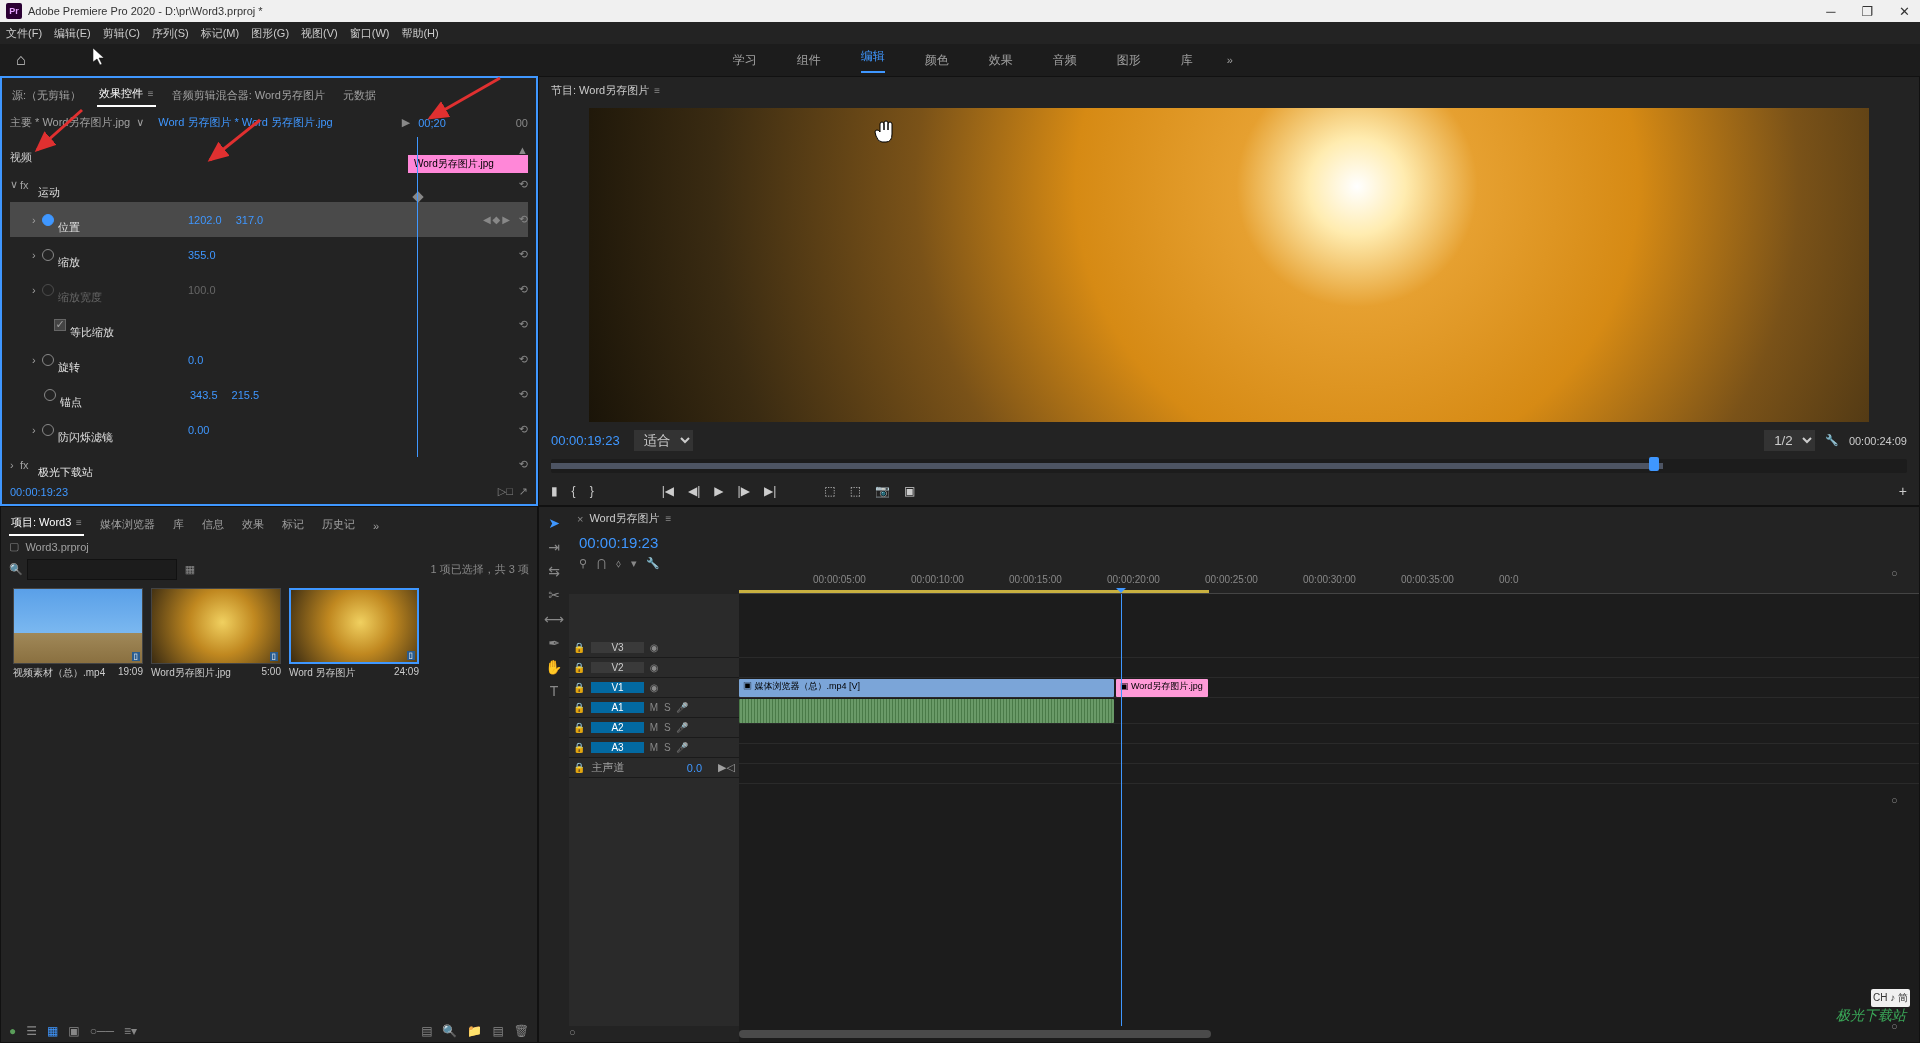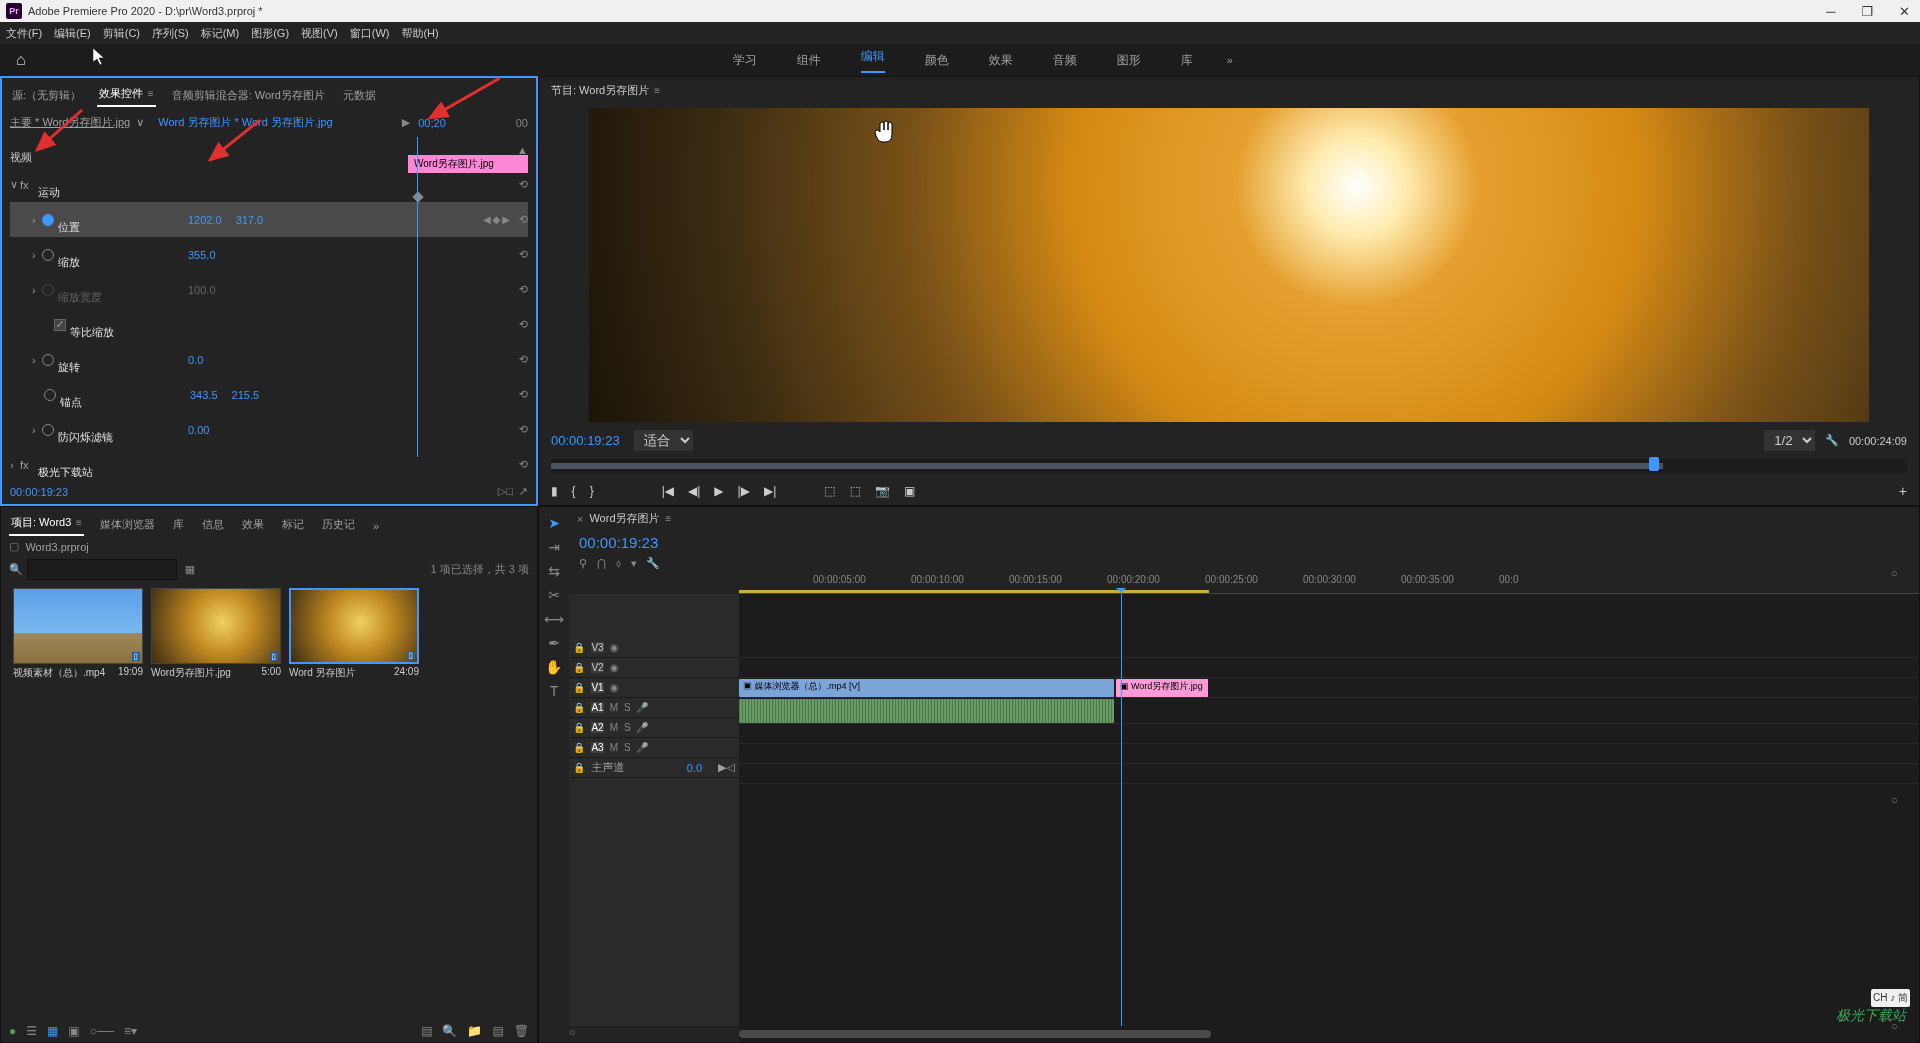--- a/index.html
+++ b/index.html
@@ -29,21 +29,21 @@
 
 
 .panel { background: #232323; border: 1px solid #111; position: relative; }
 .panel-tabs { display: flex; padding: 4px 8px 0; align-items: flex-end; }
 .panel-tab { margin-right: 14px; color: #a0a0a0; cursor: pointer; padding: 4px 2px; }
 .panel-tab.active { color: #fff; border-bottom: 2px solid #fff; }
 .panel-hamburger { font-size:10px; color:#888; margin-left:2px;}
 
 .effect-body { padding: 6px 0; height: calc(100% - 56px); overflow: hidden; position:relative;}
 .effect-header-row { display: flex; padding: 2px 8px; align-items: center; font-size: 11px; }
-.effect-header-row .clip-name { color: #a0a0a0; text-decoration: underline; }
+.effect-header-row .clip-name { color: #a0a0a0; }
 .effect-header-row .clip-chain { color: #3f97ff; margin-left: 8px; }
 .effect-header-row .time-display { margin-left: auto; color: #3f97ff; }
 
 .effect-track { background: #ff87d8; color: #000; font-size: 10px; padding: 2px 6px; position:absolute; left:406px; top:48px; width:120px;}
 
 .prop-list { padding: 0 8px; }
 .prop-row { display: flex; align-items: center; padding: 2px 0; position: relative; }
 .prop-row .expand { width: 10px; color: #a0a0a0; cursor: pointer; }
 .prop-row .fx-icon { width: 14px; margin-right: 4px; color: #a0a0a0; }
 .prop-row .prop-label { color: #e0e0e0; flex: 0 0 130px; margin-top: 16px; }
@@ -112,22 +112,22 @@
 .tl-main { flex:1; display:flex; flex-direction:column;}
 .tl-info { display:flex; padding:4px 10px; align-items:flex-start;}
 .tl-info .tc { color:#3f97ff; font-size:15px;}
 .tl-info .info-icons { display:flex; gap:10px; margin-top:6px; color:#888;}
 .tl-ruler { height:20px; position:relative; margin-left:170px; border-bottom:1px solid #444;}
 .tl-ruler .tick { position:absolute; top:0; color:#888; font-size:10px;}
 .tl-tracks-wrapper { flex:1; display:flex;}
 .tl-track-headers { width:170px; background:#2a2a2a;}
 .tl-track-head { display:flex; align-items:center; height:20px; padding:0 4px; border-bottom:1px solid #1a1a1a; gap:6px;}
 .tl-track-head .lock { color:#888; font-size:10px;}
-.tl-track-head .tname { background:#3a3a3a; padding:0 0; font-size:10px; color:#ccc;}
-.tl-track-head .tname.selected { background:#404040; color:#fff;}
+.tl-track-head .tname { background:#3a3a3a; padding:0 20px; font-size:10px; color:#ccc;}
+.tl-track-head .tname.selected { background:#0369a1; color:#fff;}
 .tl-track-head .toggle { color:#888; font-size:10px;}
 .tl-tracks { flex:1; position:relative; background:#1c1c1c;}
 .tl-track { height:20px; border-bottom:1px solid #2a2a2a; position:relative;}
 .tl-clip { position:absolute; top:1px; height:18px; border-radius:1px; font-size:9px; color:#000; padding:1px 4px; overflow:hidden;}
 .tl-clip.video { background:#7ba5d8;}
 .tl-clip.pink { background:#ff9ad8;}
 .tl-clip.audio { background:#6a9a68; background-image: repeating-linear-gradient(90deg, #4a7a48 0, #4a7a48 1px, #6a9a68 1px, #6a9a68 3px);}
 .tl-playhead { position:absolute; top:0; bottom:0; width:1px; background:#3f97ff; left:382px;}
 .tl-playhead::before { content:''; position:absolute; top:-6px; left:-5px; border:5px solid transparent; border-top-color:#3f97ff;}
 

